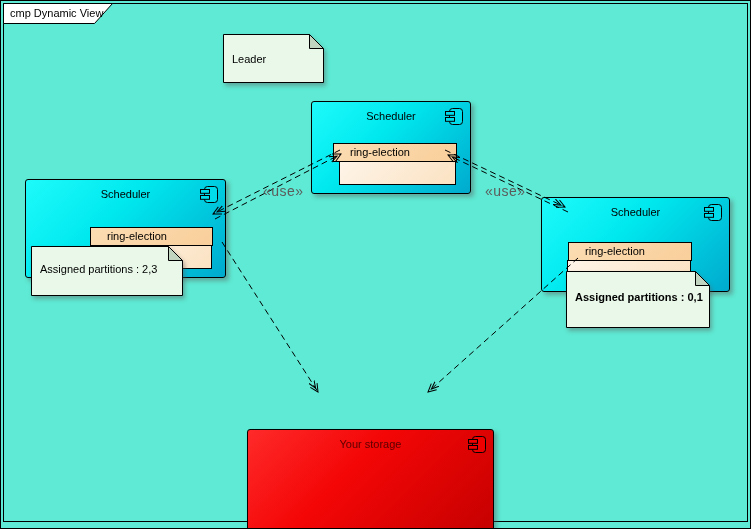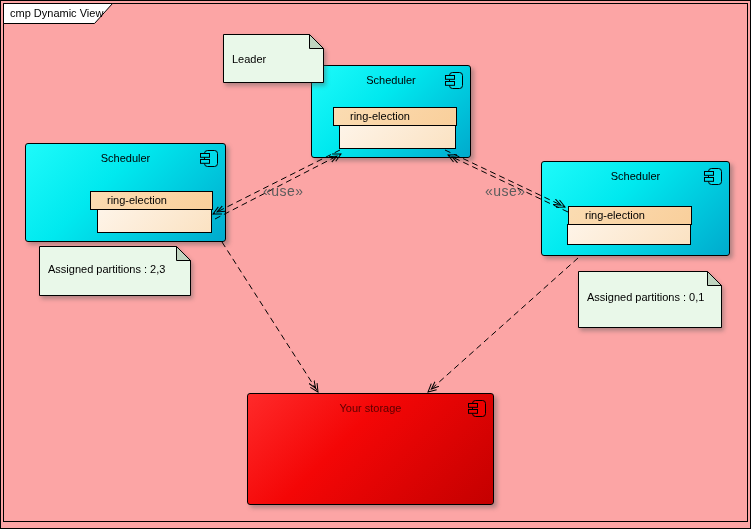--- a/index.html
+++ b/index.html
@@ -1,37 +1,38 @@
 <!DOCTYPE html>
 <html><head>
 <meta charset="utf-8">
 <style>
   html,body{margin:0;padding:0;background:#fff;}
   .canvas{
     position:relative;
     width:749px;height:527px;
     border:1px solid #000;
-    background:#fca5a5;
+    background:#5eead4;
     font-family:"Liberation Sans", sans-serif;
     overflow:hidden;
   }
   .frame{
     position:absolute;left:2px;top:2px;width:743px;height:517px;
     border:1px solid #000;
   }
   .frame-label{
     position:absolute;left:2px;top:2px;width:112px;height:22px;
   }
   .frame-label .lbl{
     position:absolute;left:7px;top:4px;font-size:11px;color:#000;white-space:nowrap;
   }
   .component{
     position:absolute;
     border:1px solid #000;border-radius:3px;
     box-shadow:3px 3px 4px rgba(90,90,90,.45);
+    margin-top:36px;
   }
   .comp-cyan{background:linear-gradient(135deg,#1efafa 0%,#00e9ef 40%,#00aacd 100%);}
   .comp-red{background:linear-gradient(135deg,#ff2a2a 0%,#f40606 40%,#c40000 100%);padding-left:23px;}
   .comp-title{
     position:absolute;left:0;right:0;top:8px;text-align:center;
     font-size:11px;color:#000;
   }
   .comp-title.red-title{color:#5a0000;}
   .comp-icon{position:absolute;top:6px;right:7px;}
   .port{
@@ -111,29 +112,29 @@
   </div>
 
   <div class="note" style="left:222px;top:33px;width:102px;height:50px;">
     <svg width="102" height="50">
       <path d="M0.5,0.5 H86.5 L100.5,14.5 V48.5 H0.5 Z" fill="#e9f8e9" stroke="#000"></path>
       <path d="M86.5,0.5 V14.5 H100.5 Z" fill="#c0d4c0" stroke="#000"></path>
     </svg>
     <span class="note-text" style="top:19px;">Leader</span>
   </div>
 
-  <div class="note" style="left:30px;top:245px;width:153px;height:51px;margin-left:8px;">
+  <div class="note" style="left:30px;top:245px;width:153px;height:51px;">
     <svg width="153" height="51">
       <path d="M0.5,0.5 H137.5 L151.5,14.5 V49.5 H0.5 Z" fill="#e9f8e9" stroke="#000"></path>
       <path d="M137.5,0.5 V14.5 H151.5 Z" fill="#c0d4c0" stroke="#000"></path>
     </svg>
     <span class="note-text" style="top:17px;">Assigned partitions : 2,3</span>
   </div>
 
-  <div class="note" style="left:577px;top:270px;width:145px;height:67px;">
+  <div class="note" style="left:565px;top:270px;width:145px;height:67px;font-weight:bold;">
     <svg width="145" height="58">
       <path d="M0.5,0.5 H129.5 L143.5,14.5 V56.5 H0.5 Z" fill="#e9f8e9" stroke="#000"></path>
       <path d="M129.5,0.5 V14.5 H143.5 Z" fill="#c0d4c0" stroke="#000"></path>
     </svg>
     <span class="note-text" style="top:20px;">Assigned partitions : 0,1</span>
   </div>
 
   <svg class="overlay">
     <defs>
       <marker id="openarr" viewBox="0 0 14 10" refX="12" refY="5" markerWidth="14" markerHeight="10" orient="auto" markerUnits="userSpaceOnUse">

